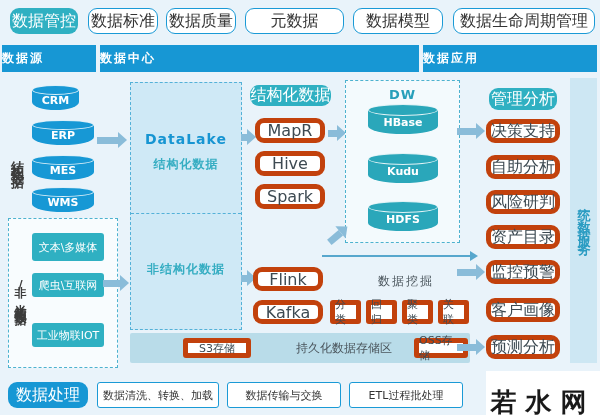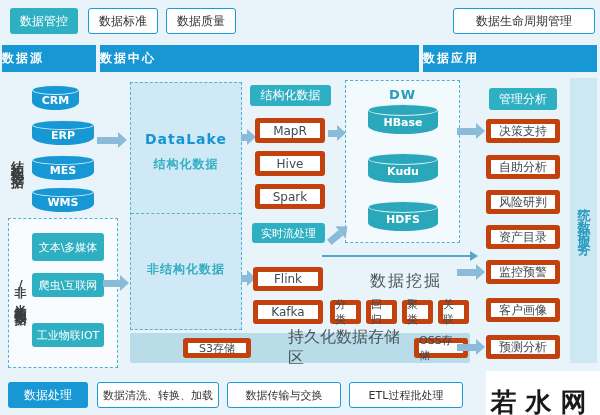--- a/index.html
+++ b/index.html
@@ -3,21 +3,21 @@
 <meta charset="utf-8">
 <style>
   * { margin:0; padding:0; box-sizing:border-box; }
   html,body { background:#ffffff; font-family:"DejaVu Sans","Liberation Sans",sans-serif; }
   #stage { position:relative; width:600px; height:415px; background:#e9f3fa; overflow:hidden; }
   .abs { position:absolute; }
 
   .bar { background:#1797d4; color:#fff; display:flex; align-items:center; justify-content:flex-start;
          font-size:12px; font-weight:bold; letter-spacing:2px; }
 
-  .btn { display:flex; align-items:center; justify-content:center; font-size:12px; border-radius:3px; }
+  .btn { display:flex; align-items:center; justify-content:center; font-size:16px; border-radius:9px; }
   .btn.teal  { background:#2fb0c2; color:#fff; }
   .btn.blue  { background:#1797d4; color:#fff; }
   .btn.white-b { background:#fff; border:1px solid #1a9ad6; color:#333; }
   .btn.white-t { background:#fff; border:5px solid #c2410c; color:#3d4a52; }
   .btn.mini { font-size:11px; border-radius:3px; }
 
   .lakebox { background:#cfe9f6; border:1px dashed #54b1d8; }
   .dwbox   { background:#f3fafd; border:1px dashed #4db2cf; }
   .srcbox  { background:#f8fcfe; border:1px dashed #4db2cf; }
   .divider { border-top:1px dashed #54b1d8; }
@@ -40,41 +40,47 @@
   .arr .head  { position:absolute; display:block; right:0; top:50%; margin-top:-8px; width:0; height:0;
                 border-left:9px solid #8abcd9; border-top:8px solid transparent; border-bottom:8px solid transparent; }
   .arr.thin .shaft { height:2px; margin-top:-1px; width:calc(100% - 8px); background:#57a7cd; }
   .arr.thin .head  { margin-top:-5px; border-left:8px solid #57a7cd;
                      border-top:5px solid transparent; border-bottom:5px solid transparent; }
 
   .ctext { display:flex; align-items:center; justify-content:center; }
   .lk-title { color:#1795d2; font-weight:bold; font-size:14px; letter-spacing:1px; }
   .lk-sub   { color:#35adc2; font-weight:bold; font-size:12px; letter-spacing:1px; }
   .dw-title { color:#279fba; font-weight:bold; font-size:13px; letter-spacing:1px; }
-  .gray-lbl { color:#4a555c; font-size:16px; letter-spacing:2px; }
+  .gray-lbl { color:#4a555c; font-size:12px; letter-spacing:2px; }
 
   .wm { background:#fff; }
   .wm .txt { font-size:26px; font-weight:bold; color:#191919; letter-spacing:9px; text-align:center; }
   .wm .subs { display:flex; justify-content:center; gap:14px; margin-top:1px; }
   .wm .subs i { display:block; width:18px; height:3px; background:#9a9a9a; }
 </style>
 </head>
 <body>
 
 <div id="stage">
 
   <div class="abs btn teal" style="left:10px;top:8px;width:68px;height:26px">
     <span>数据管控</span>
   </div>
   <div class="abs btn white-b" style="left:88px;top:8px;width:70px;height:26px">
     <span>数据标准</span>
   </div>
   <div class="abs btn white-b" style="left:166px;top:8px;width:70px;height:26px">
     <span>数据质量</span>
   </div>
+  <div class="abs btn white-b" style="left:245px;top:8px;width:99px;height:26px">
+    <span>元数据</span>
+  </div>
+  <div class="abs btn white-b" style="left:353px;top:8px;width:90px;height:26px">
+    <span>数据模型</span>
+  </div>
   <div class="abs btn white-b" style="left:453px;top:8px;width:142px;height:26px">
     <span>数据生命周期管理</span>
   </div>
 
   <div class="abs bar" style="left:2px;top:45px;width:94px;height:27px">
     <span>数据源</span>
   </div>
   <div class="abs bar" style="left:100px;top:45px;width:319px;height:27px">
     <span>数据中心</span>
   </div>
@@ -171,23 +177,20 @@
     <div class="body"></div>
       <div class="top"></div>
     <div class="lbl">Kudu</div>
   </div>
   <div class="abs cyl teal big" style="left:368px;top:201px;width:70px;height:30px">
     <div class="body"></div>
       <div class="top"></div>
     <div class="lbl">HDFS</div>
   </div>
 
-  <div class="abs btn teal mini" style="left:252px;top:223px;width:73px;height:20px">
-    <span>实时流处理</span>
-  </div>
   <div class="abs arr" style="left:329px;top:234px;width:24px;height:16px;transform:rotate(-40deg);transform-origin:left center">
       <i class="shaft"></i>
       <i class="head"></i>
     </div>
 
   <div class="abs btn white-t" style="left:253px;top:300px;width:70px;height:24px">
     <span>Kafka</span>
   </div>
   <div class="abs btn white-t" style="left:253px;top:267px;width:70px;height:24px">
     <span>Flink</span>

